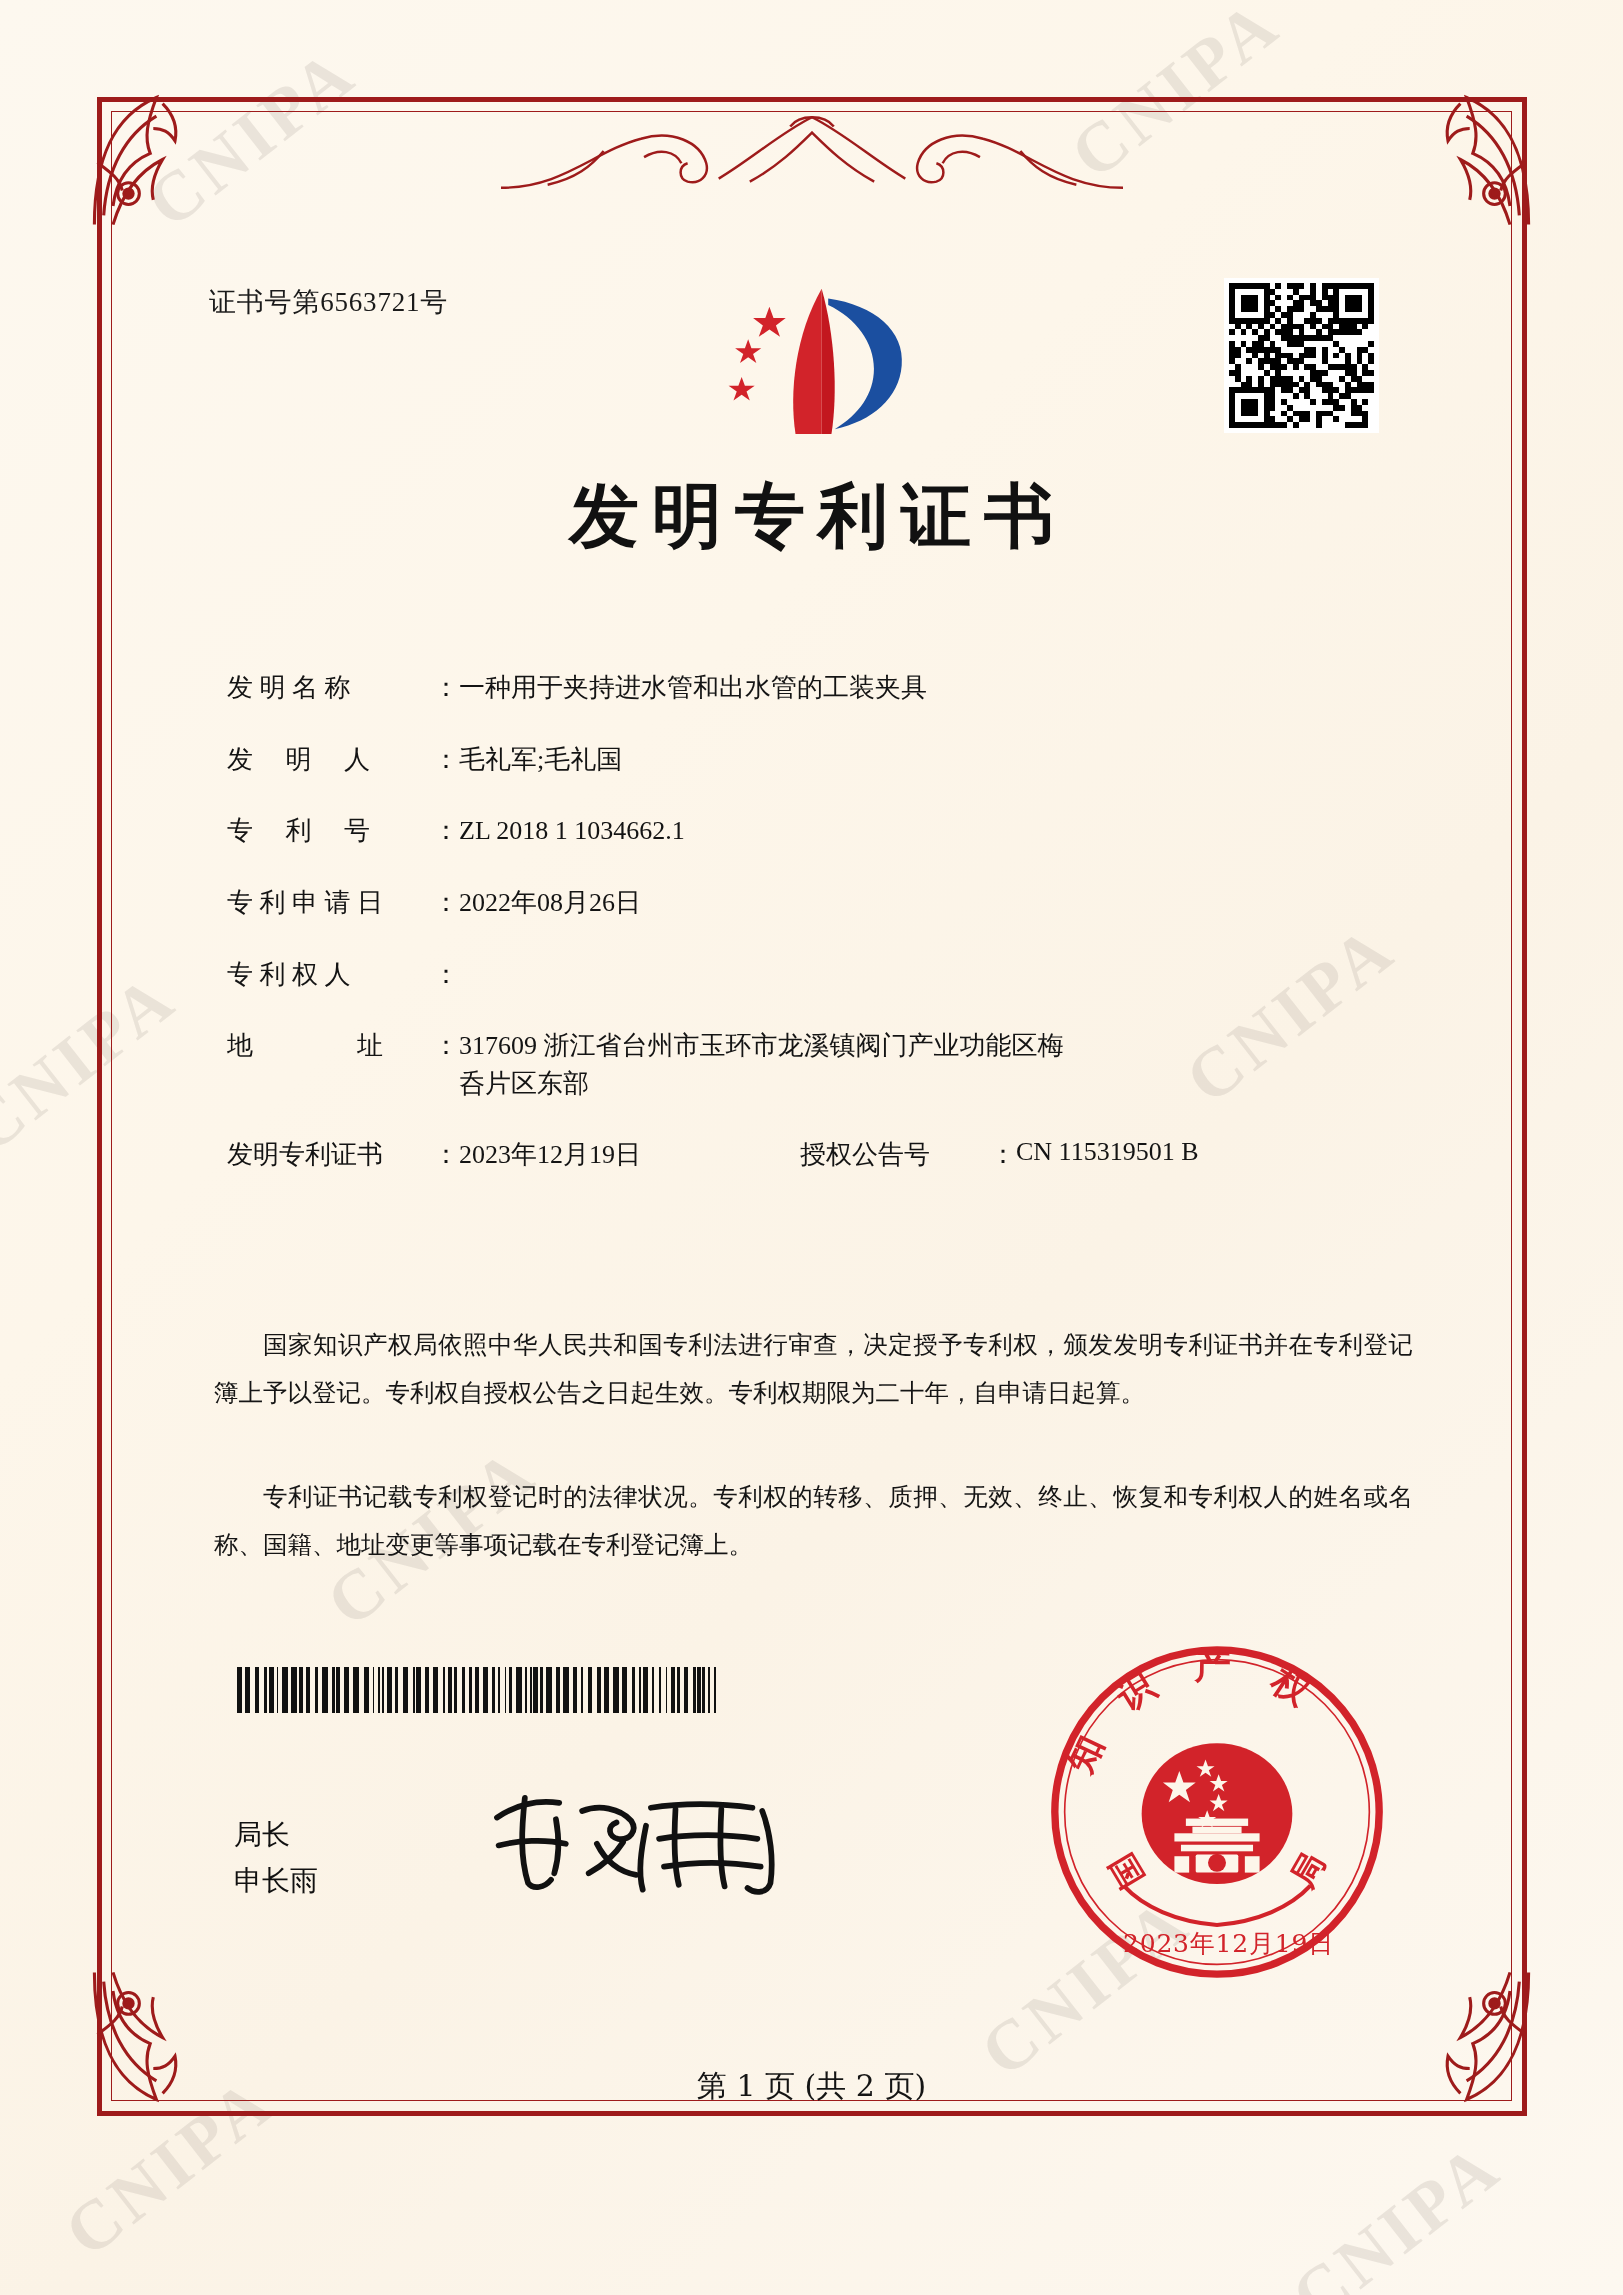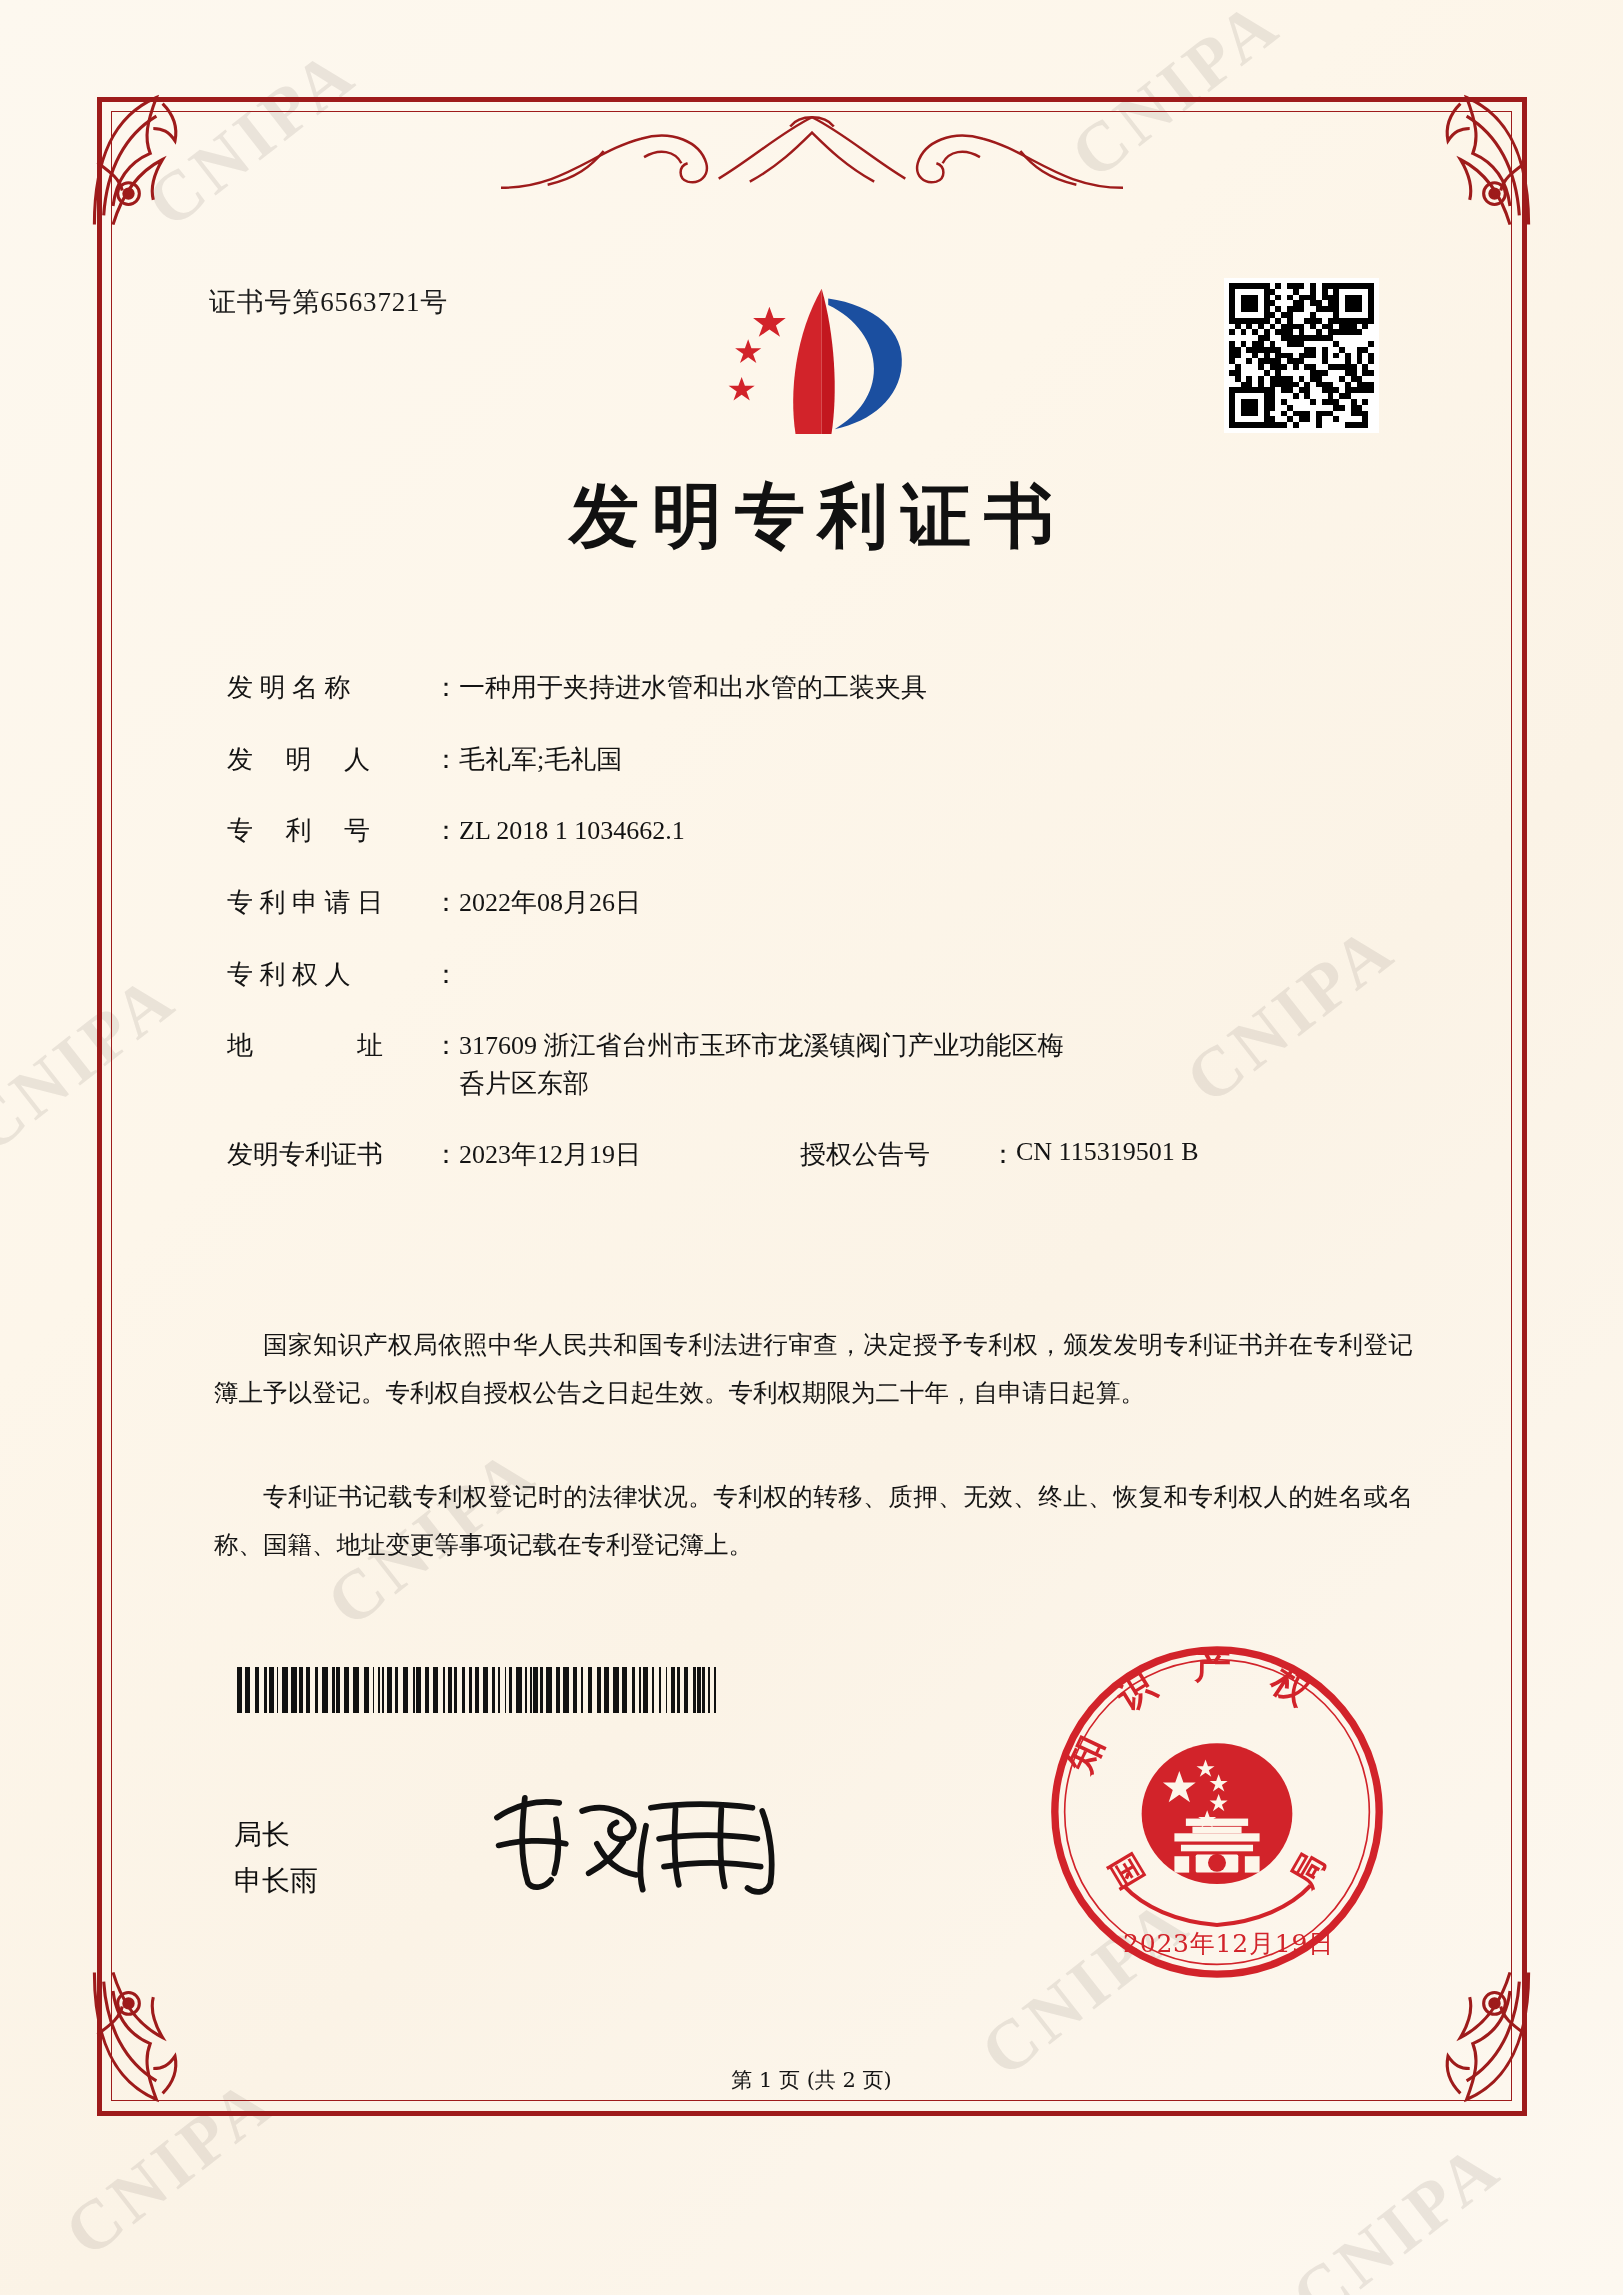--- a/index.html
+++ b/index.html
@@ -228,21 +228,21 @@
     font-family: "DejaVu Serif", serif;
     letter-spacing: 0.8px;
   }
 
   
   .page-no {
     position: absolute;
     left: 0; top: 2066px;
     width: 1623px;
     text-align: center;
-    font-size: 21px;
+    font-size: 30px;
     color: #141414;
     font-family: "DejaVu Serif", serif;
   }
   .footnote {
     position: absolute;
     left: 0; top: 2172px;
     width: 1623px;
     text-align: center;
     font-size: 26px;
     color: #111;

